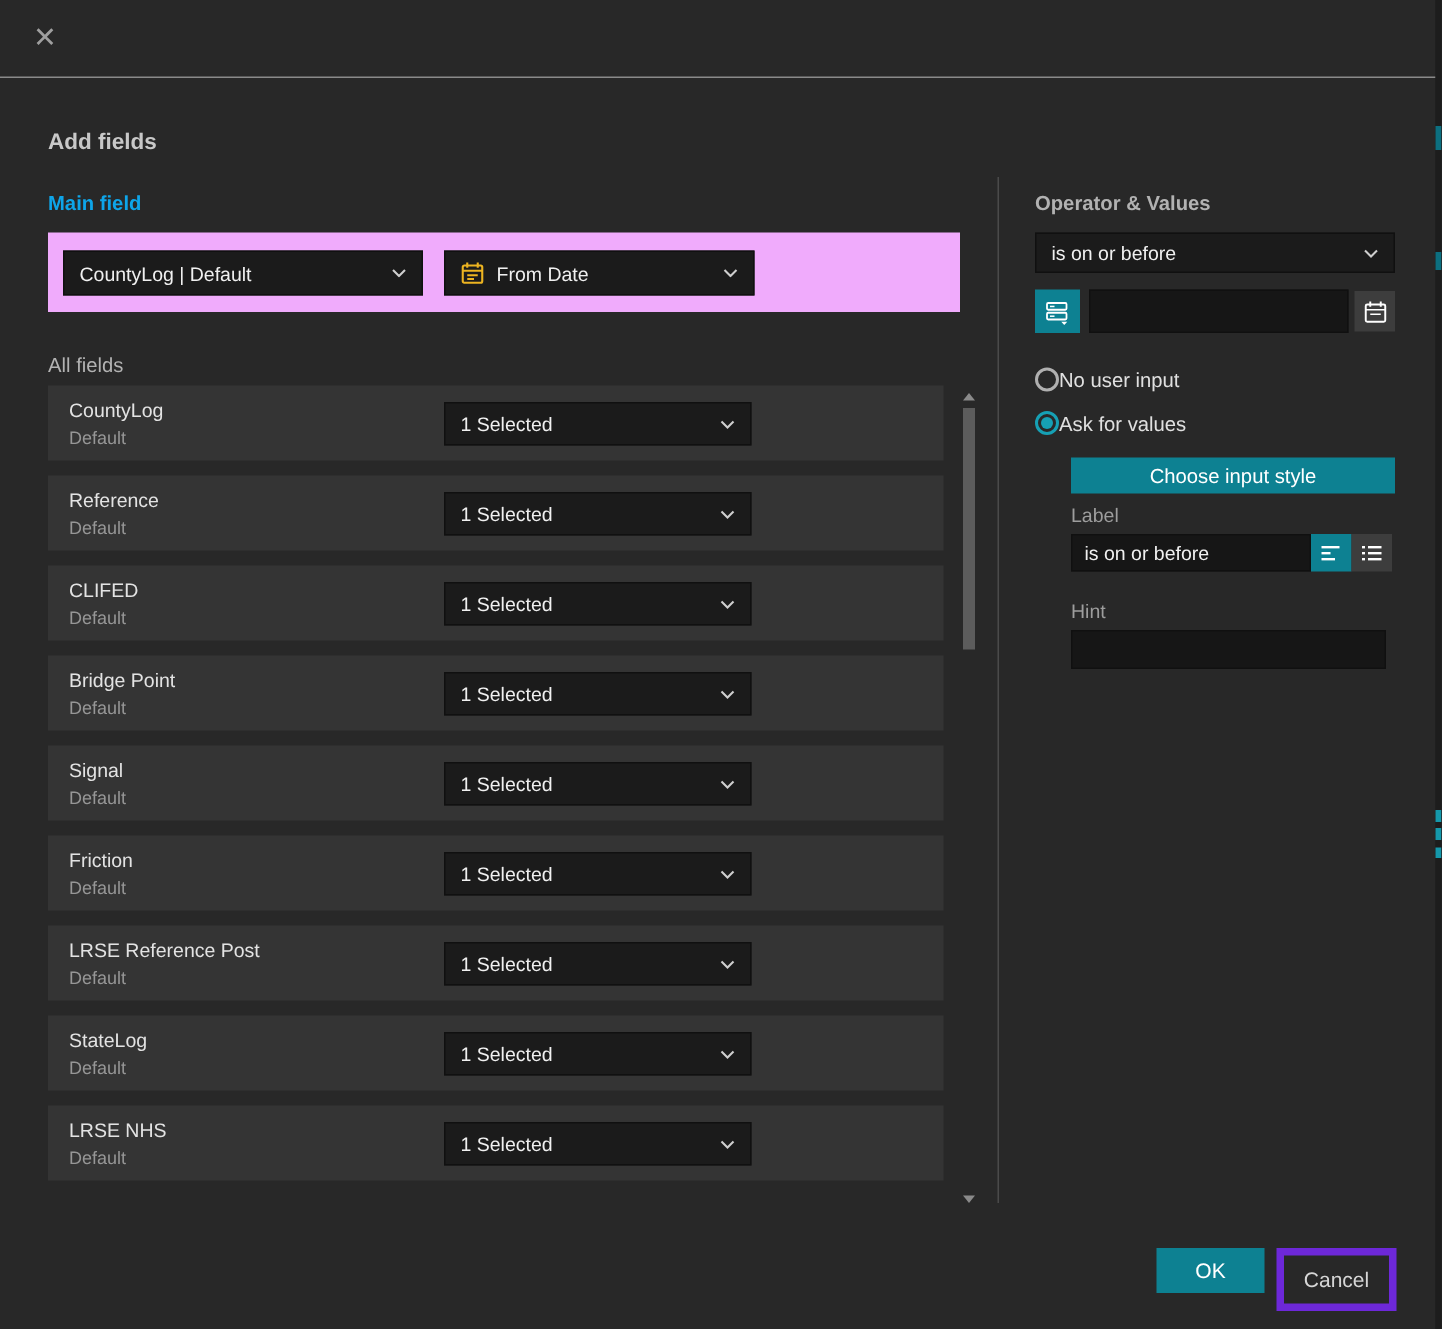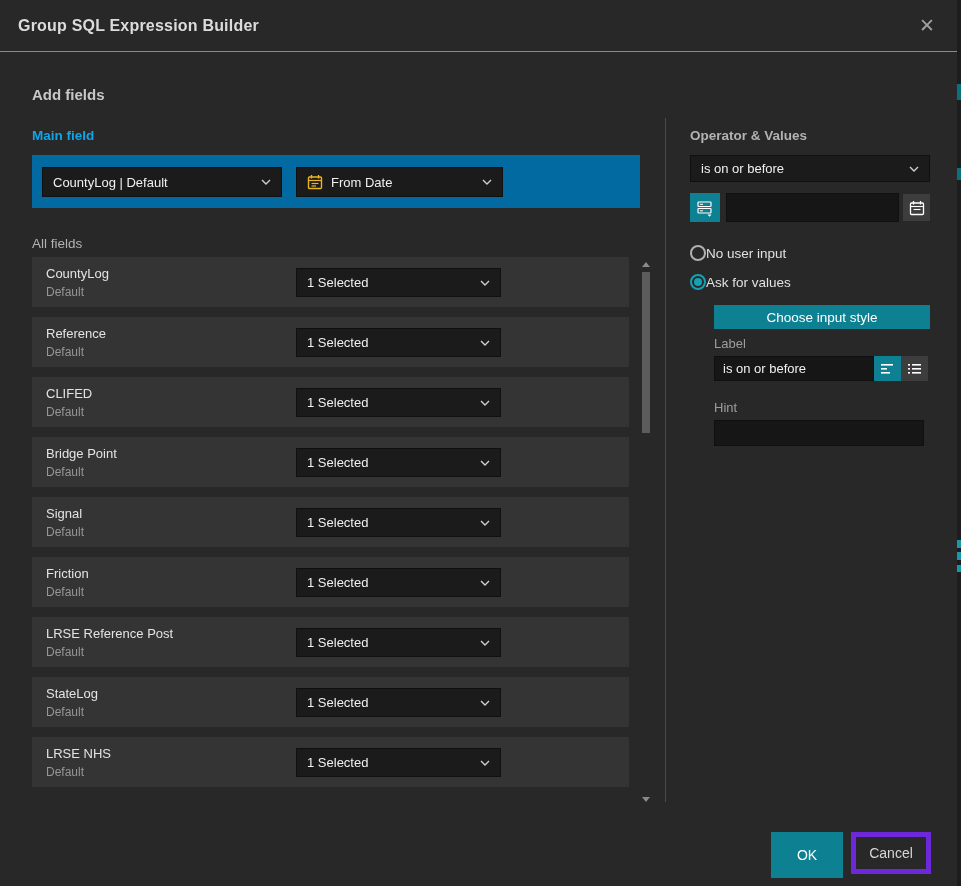--- a/index.html
+++ b/index.html
@@ -39,21 +39,21 @@
     padding:0 10px; cursor:pointer; border:1px solid #101010;
   }
   .sel .grow { flex:1 1 auto; white-space:nowrap; overflow:hidden; }
   .chev { flex:0 0 auto; width:10px; height:6px; display:block; }
   .chev path { stroke:#cfcfcf; stroke-width:1.4; fill:none; }
   .tinput {
     background:#161616; border:1px solid #101010; color:#f0f0f0;
     font-size:13px; font-family:"Liberation Sans",sans-serif; padding:0 8px; outline:none;
   }
   
-  .main-panel { position:absolute; left:32px; top:155px; width:608px; height:53px; background:#0369a1; }
+  .main-panel { position:absolute; left:32px; top:155px; width:608px; height:53px; background:#f0abfc; }
   .sel-layer  { position:absolute; left:10px;  top:12px; width:240px; height:30px; }
   .sel-field  { position:absolute; left:264px; top:12px; width:207px; height:30px; }
   .cal-y { width:16px; height:16px; flex:0 0 auto; }
   
   .rows { position:absolute; left:32px; top:257px; width:597px; }
   .frow {
     position:relative; height:50px; margin-bottom:10px; background:#343434;
   }
   .frow .fname { position:absolute; left:14px; top:9px;  font-size:13px; color:#e3e3e3; }
   .frow .fsub  { position:absolute; left:14px; top:28px; font-size:12px; color:#969696; }
@@ -94,21 +94,21 @@
   }
   .cap-label { position:absolute; left:714px; top:336px; font-size:13px; color:#9d9d9d; }
   .cap-hint  { position:absolute; left:714px; top:400px; font-size:13px; color:#9d9d9d; }
   .label-input { position:absolute; left:714px; top:356px; width:160px; height:25px; }
   .tg { position:absolute; top:356px; width:27px; height:25px; display:flex; align-items:center; justify-content:center; cursor:pointer; }
   .tg1 { left:874px; background:#0d8192; }
   .tg2 { left:901px; background:#3d3d3d; }
   .hint-input { position:absolute; left:714px; top:420px; width:210px; height:26px; }
   
   .ok-btn {
-    position:absolute; left:771px; top:832px; width:72px; height:46px;
+    position:absolute; left:771px; top:832px; width:72px; height:30px;
     background:#0d8192; color:#fff; font-size:14px; border:none; cursor:pointer;
     font-family:"Liberation Sans",sans-serif;
   }
   .cancel-btn {
     position:absolute; left:851px; top:832px; width:80px; height:42px;
     background:transparent; color:#d6d6d6; font-size:14px;
     border:5px solid #6d28d9; cursor:pointer;
     font-family:"Liberation Sans",sans-serif;
   }
   
@@ -119,21 +119,20 @@
   .e3 { top:540px; height:8px;  background:#1598ab; }
   .e4 { top:552px; height:8px;  background:#1598ab; }
   .e5 { top:565px; height:7px;  background:#1598ab; }
 </style>
 </head>
 <body>
 
 <div class="dialog">
 
   <div class="hdr">
-    <span class="hdr-title">Group SQL Expression Builder</span>
     <span class="close-btn">✕</span>
   </div>
 
   <div class="h-add">Add fields</div>
   <div class="h-main">Main field</div>
   <div class="h-all">All fields</div>
   <div class="h-op">Operator &amp; Values</div>
 
   <div class="main-panel">
     <div class="sel sel-layer">

